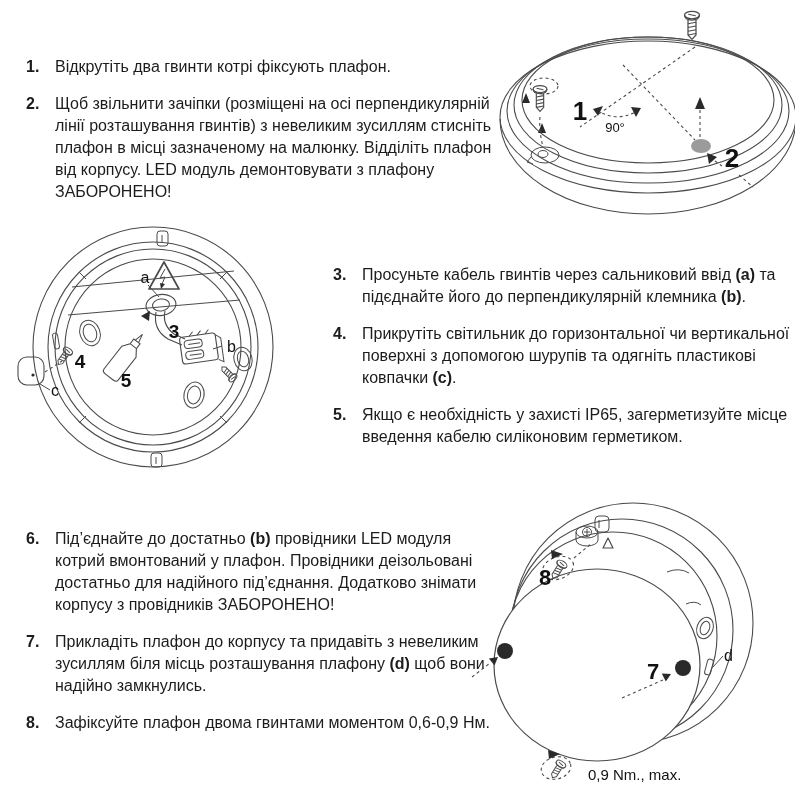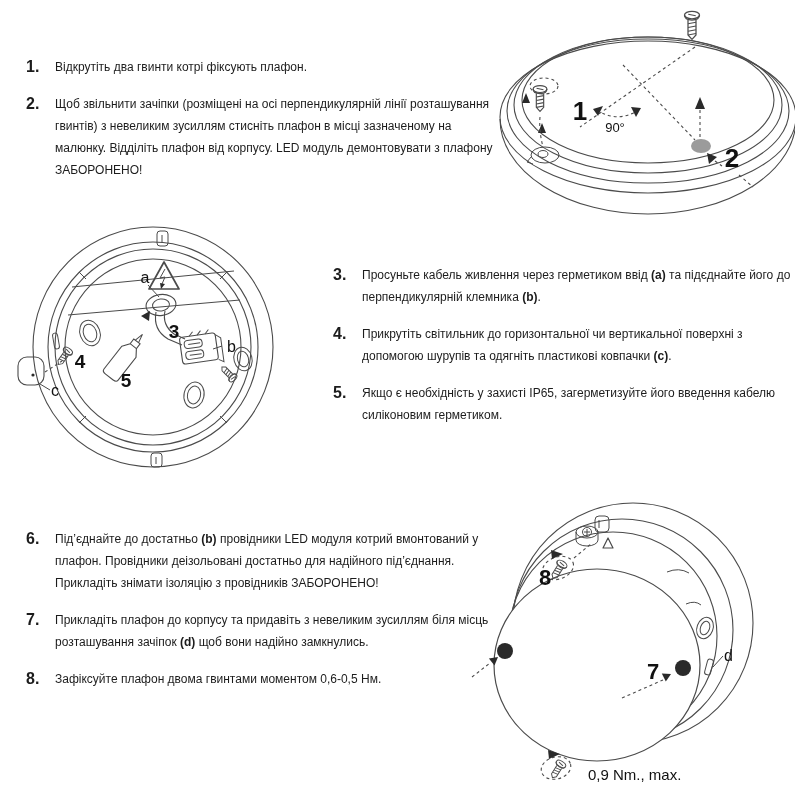--- a/index.html
+++ b/index.html
@@ -6,21 +6,21 @@
   .page {
     position:relative; width:800px; height:800px; background:#fff;
     font-family:"Liberation Sans", sans-serif; color:#1c1c1c; overflow:hidden;
   }
   .text-block { position:absolute; }
   #block-1 { left:26px; top:56px;  width:468px; }
   #block-2 { left:333px; top:264px; width:462px; }
   #block-3 { left:26px; top:528px; width:468px; }
   .step { display:flex; align-items:flex-start; margin-bottom:15px; }
   .step-num { flex:0 0 29px; font-weight:bold; font-size:16px; line-height:22px; }
-  .step-text { margin:0; font-size:12px; line-height:22px; }
+  .step-text { margin:0; font-size:16px; line-height:22px; }
   .seg-bold { font-weight:bold; }
   .fig { position:absolute; }
   #fig-top   { left:485px; top:5px; }
   #fig-base  { left:10px;  top:205px; }
   #fig-cover { left:470px; top:480px; }
   svg { display:block; }
   svg text { font-family:"Liberation Sans", sans-serif; fill:#111; }
   .ln   { stroke:#4b4b4b; stroke-width:1.1; fill:none; }
   .lnth { stroke:#4b4b4b; stroke-width:1; fill:none; }
   .dash { stroke:#4b4b4b; stroke-width:1.1; fill:none; stroke-dasharray:3 3; }
@@ -44,44 +44,44 @@
     </div>
     <div class="step">
       <span class="step-num">2.</span>
       <p class="step-text"><span>Щоб звільнити зачіпки (розміщені на осі перпендикулярній лінії розташування гвинтів) з невеликим зусиллям стисніть плафон в місці зазначеному на малюнку. Відділіть плафон від корпусу. LED модуль демонтовувати з плафону ЗАБОРОНЕНО!</span></p>
     </div>
   </section>
 
   <section class="text-block" id="block-2">
     <div class="step">
       <span class="step-num">3.</span>
-      <p class="step-text"><span>Просуньте кабель живлення через герметиком ввід </span><span class="seg-bold">(a)</span><span> та підєднайте його до перпендикулярній клемника </span><span class="seg-bold">(b)</span><span>.</span></p>
+      <p class="step-text"><span>Просуньте кабель гвинтів через сальниковий ввід </span><span class="seg-bold">(a)</span><span> та підєднайте його до перпендикулярній клемника </span><span class="seg-bold">(b)</span><span>.</span></p>
     </div>
     <div class="step">
       <span class="step-num">4.</span>
       <p class="step-text"><span>Прикрутіть світильник до горизонтальної чи вертикальної поверхні з допомогою шурупів та одягніть пластикові ковпачки </span><span class="seg-bold">(c)</span><span>.</span></p>
     </div>
     <div class="step">
       <span class="step-num">5.</span>
-      <p class="step-text"><span>Якщо є необхідність у захисті IP65, загерметизуйте його введення кабелю силіконовим герметиком.</span></p>
+      <p class="step-text"><span>Якщо є необхідність у захисті IP65, загерметизуйте місце введення кабелю силіконовим герметиком.</span></p>
     </div>
   </section>
 
   <section class="text-block" id="block-3">
     <div class="step">
       <span class="step-num">6.</span>
-      <p class="step-text"><span>Під’єднайте до достатньо </span><span class="seg-bold">(b)</span><span> провідники LED модуля котрий вмонтований у плафон. Провідники деізольовані достатньо для надійного під’єднання. Прикладіть знімати ізоляцію з провідників ЗАБОРОНЕНО!</span></p>
+      <p class="step-text"><span>Під’єднайте до достатньо </span><span class="seg-bold">(b)</span><span> провідники LED модуля котрий вмонтований у плафон. Провідники деізольовані достатньо для надійного під’єднання. Додатково знімати корпусу з провідників ЗАБОРОНЕНО!</span></p>
     </div>
     <div class="step">
       <span class="step-num">7.</span>
-      <p class="step-text"><span>Прикладіть плафон до корпусу та придавіть з невеликим зусиллям біля місць розташування зачіпок </span><span class="seg-bold">(d)</span><span> щоб вони надійно замкнулись.</span></p>
+      <p class="step-text"><span>Прикладіть плафон до корпусу та придавіть з невеликим зусиллям біля місць розташування плафону </span><span class="seg-bold">(d)</span><span> щоб вони надійно замкнулись.</span></p>
     </div>
     <div class="step">
       <span class="step-num">8.</span>
-      <p class="step-text"><span>Зафіксуйте плафон двома гвинтами моментом 0,6-0,5 Нм.</span></p>
+      <p class="step-text"><span>Зафіксуйте плафон двома гвинтами моментом 0,6-0,9 Нм.</span></p>
     </div>
   </section>
 
   <svg class="fig" id="fig-top" width="310" height="230" viewBox="0 0 310 230" aria-hidden="true">
     <defs>
       <g id="scrA">
         <ellipse class="lnth" cx="0" cy="0" rx="6" ry="3"></ellipse>
         <path class="lnth" d="M-6 0 Q-6 4 0 4 Q6 4 6 0"></path>
         <line class="lnth" x1="-3" y1="-0.6" x2="3" y2="0.6"></line>
         <path class="lnth" d="M-3.2 4 L-3.2 16 L0 19.5 L3.2 16 L3.2 4"></path>

